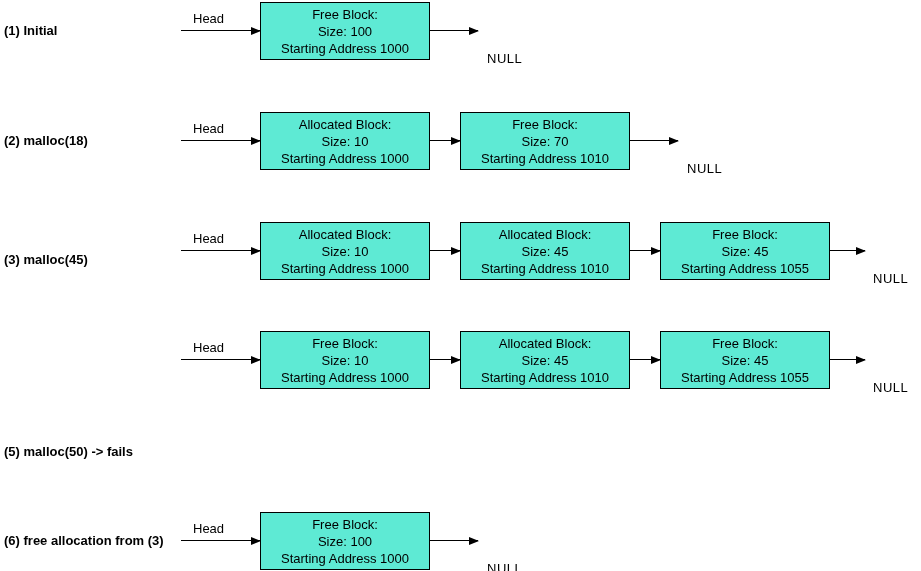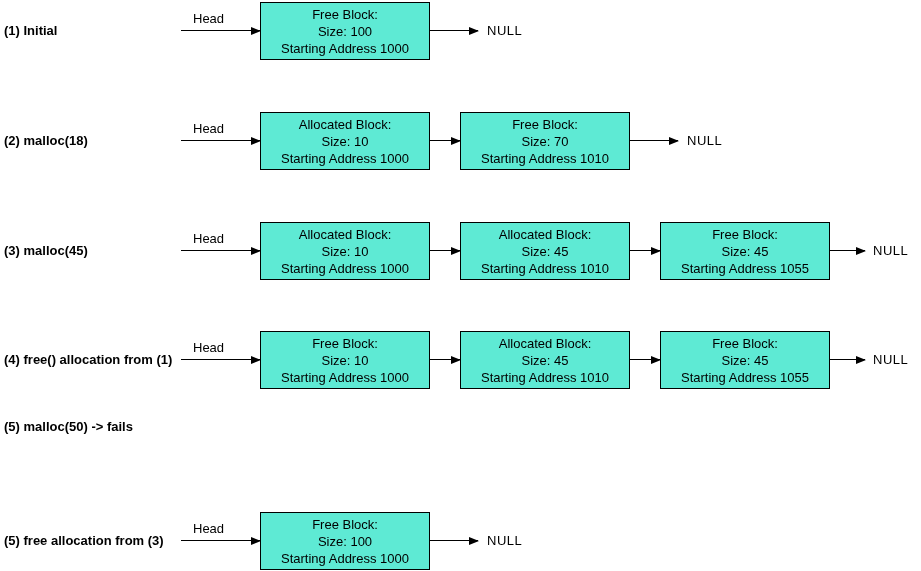--- a/index.html
+++ b/index.html
@@ -30,20 +30,21 @@
     font-size: 13px;
     line-height: 16px;
     white-space: nowrap;
   }
   .null-label {
     position: absolute;
     font-size: 13px;
     line-height: 16px;
     letter-spacing: 0.5px;
     white-space: nowrap;
+    margin-top: 28px;
   }
   .arrow {
     position: absolute;
     height: 0;
     border-top: 1.5px solid #000000;
   }
   .arrow::after {
     content: "";
     position: absolute;
     right: -1px;
@@ -97,21 +98,21 @@
   </div>
   <div class="arrow" style="left:430px;top:140px;width:30px"></div>
   <div class="node" style="left:460px;top:112px">
     <div>Free Block:</div>
     <div>Size: 70</div>
     <div>Starting Address 1010</div>
   </div>
   <div class="arrow" style="left:630px;top:140px;width:48px"></div>
   <span class="null-label" style="left:687px;top:133px">NULL</span>
 
-  <span class="row-label" style="top:243px">(3) malloc(45)</span>
+  <span class="row-label" style="top:252px">(3) malloc(45)</span>
   <span class="head-label" style="top:231px">Head</span>
   <div class="arrow" style="left:181px;top:250px;width:79px"></div>
   <div class="node" style="left:260px;top:222px">
     <div>Allocated Block:</div>
     <div>Size: 10</div>
     <div>Starting Address 1000</div>
   </div>
   <div class="arrow" style="left:430px;top:250px;width:30px"></div>
   <div class="node" style="left:460px;top:222px">
     <div>Allocated Block:</div>
@@ -120,21 +121,20 @@
   </div>
   <div class="arrow" style="left:630px;top:250px;width:30px"></div>
   <div class="node" style="left:660px;top:222px">
     <div>Free Block:</div>
     <div>Size: 45</div>
     <div>Starting Address 1055</div>
   </div>
   <div class="arrow" style="left:830px;top:250px;width:35px"></div>
   <span class="null-label" style="left:873px;top:243px">NULL</span>
 
-  <span class="row-label" style="top:352px">(4) free() allocation from (1)</span>
   <span class="head-label" style="top:340px">Head</span>
   <div class="arrow" style="left:181px;top:359px;width:79px"></div>
   <div class="node" style="left:260px;top:331px">
     <div>Free Block:</div>
     <div>Size: 10</div>
     <div>Starting Address 1000</div>
   </div>
   <div class="arrow" style="left:430px;top:359px;width:30px"></div>
   <div class="node" style="left:460px;top:331px">
     <div>Allocated Block:</div>
@@ -143,23 +143,23 @@
   </div>
   <div class="arrow" style="left:630px;top:359px;width:30px"></div>
   <div class="node" style="left:660px;top:331px">
     <div>Free Block:</div>
     <div>Size: 45</div>
     <div>Starting Address 1055</div>
   </div>
   <div class="arrow" style="left:830px;top:359px;width:35px"></div>
   <span class="null-label" style="left:873px;top:352px">NULL</span>
 
-  <span class="row-label" style="top:419px">(5) malloc(50) -&gt; fails</span>
+  <span class="row-label" style="top:444px">(5) malloc(50) -&gt; fails</span>
 
-  <span class="row-label" style="top:533px">(5) free allocation from (3)</span>
+  <span class="row-label" style="top:533px">(6) free allocation from (3)</span>
   <span class="head-label" style="top:521px">Head</span>
   <div class="arrow" style="left:181px;top:540px;width:79px"></div>
   <div class="node" style="left:260px;top:512px">
     <div>Free Block:</div>
     <div>Size: 100</div>
     <div>Starting Address 1000</div>
   </div>
   <div class="arrow" style="left:430px;top:540px;width:48px"></div>
   <span class="null-label" style="left:487px;top:533px">NULL</span>
 

